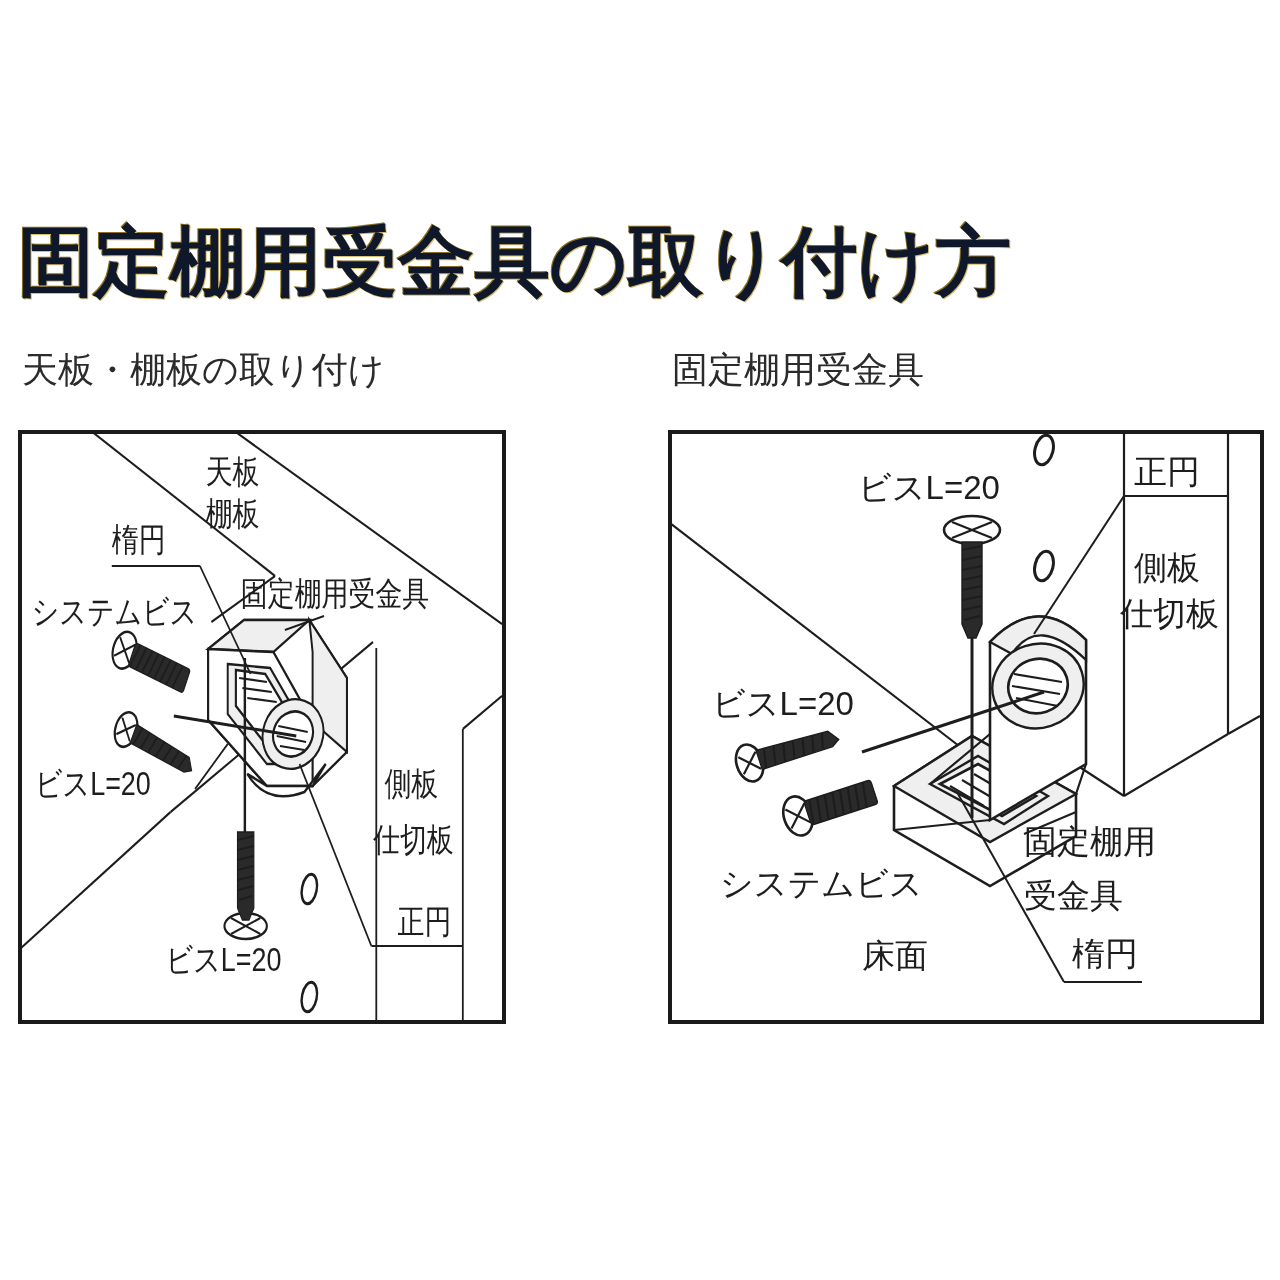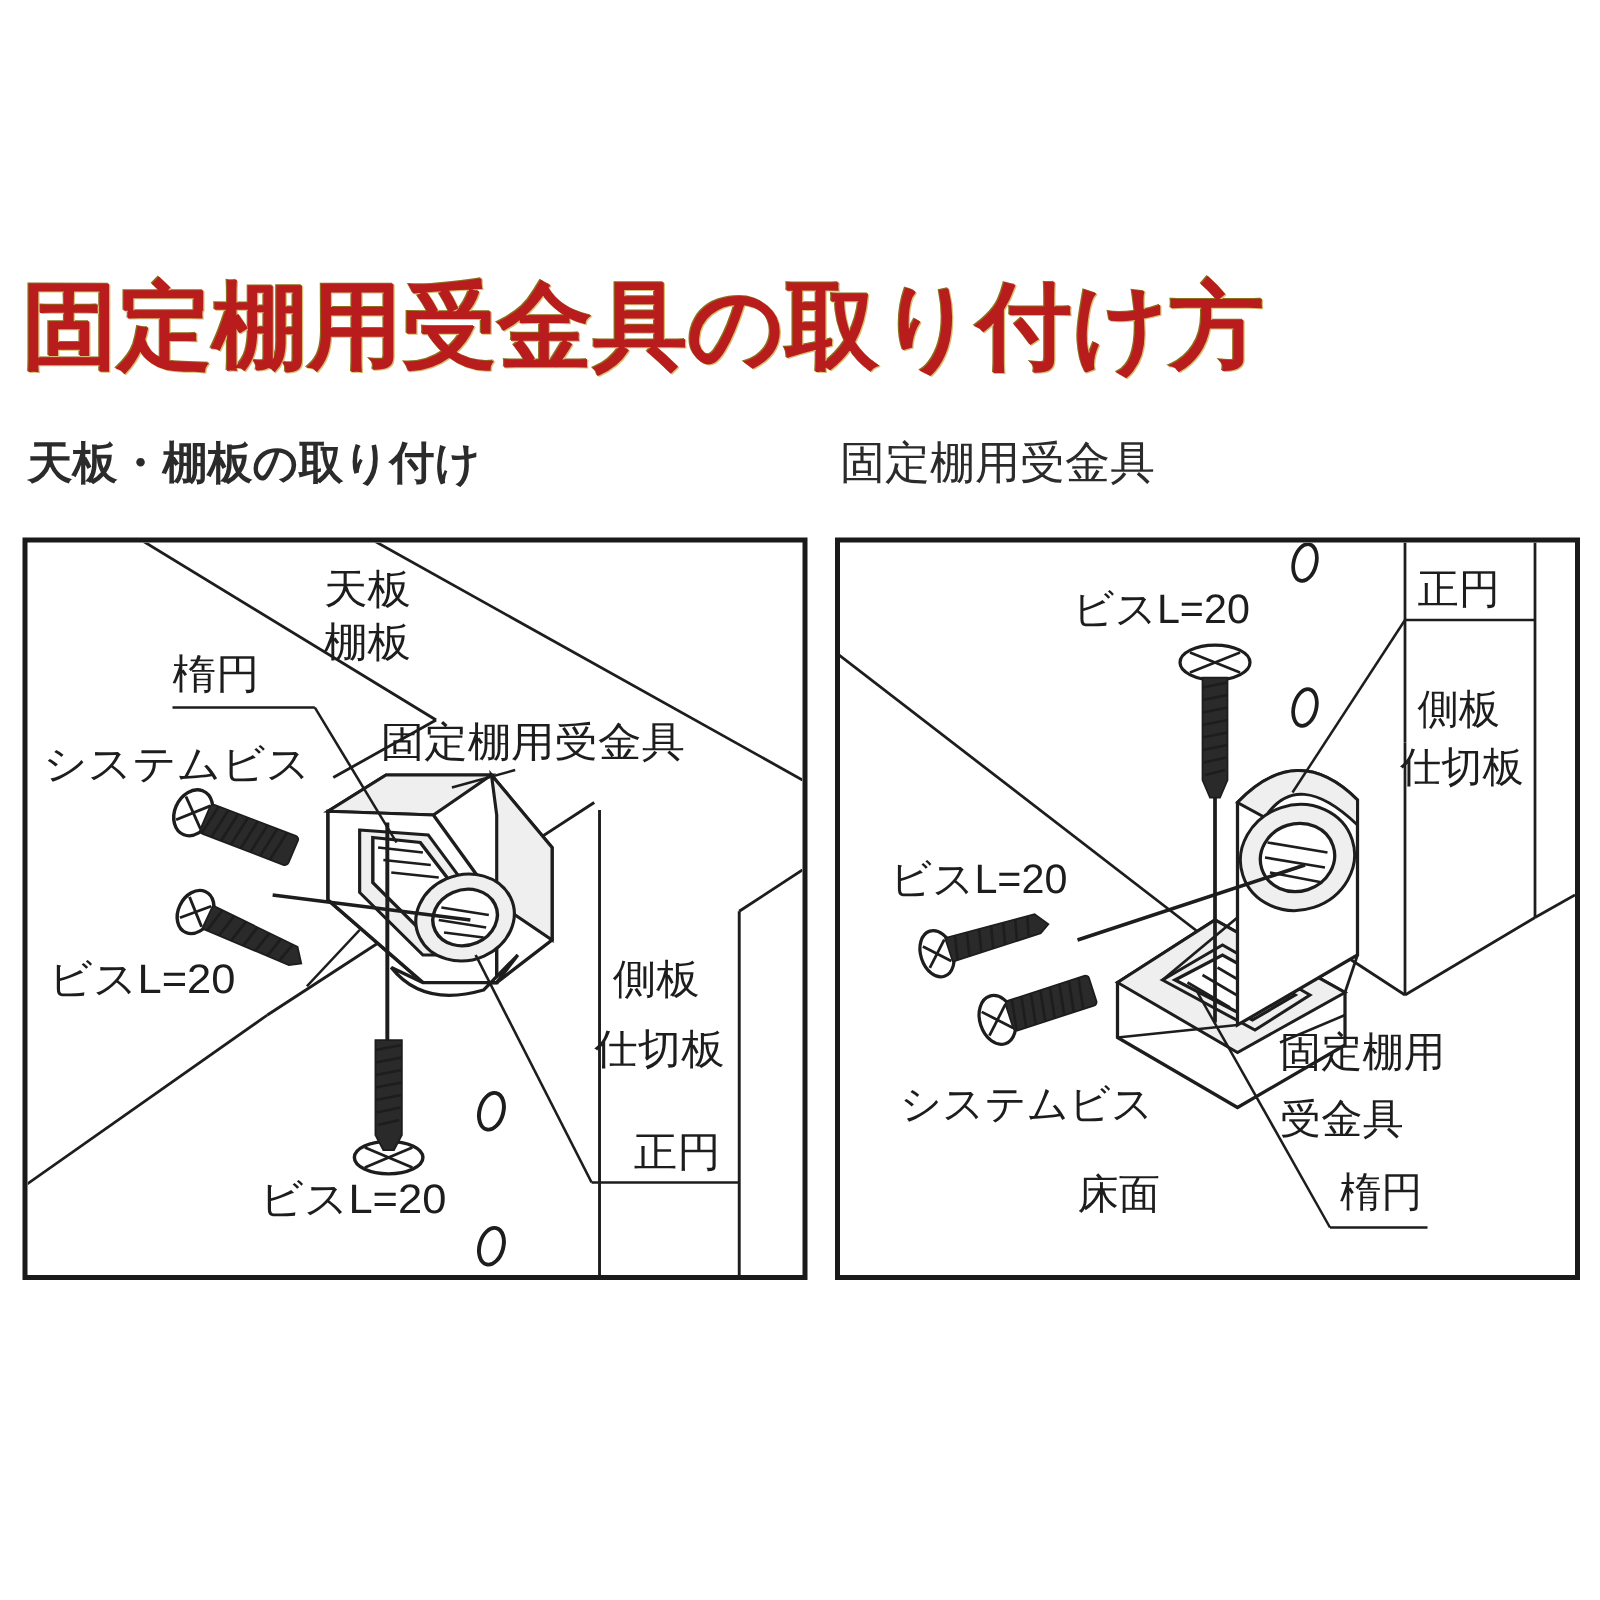--- a/index.html
+++ b/index.html
@@ -10,45 +10,45 @@
     overflow:hidden;
   }
   .page{position:relative;width:1280px;height:1280px;}
 
   .main-title{
     position:absolute;
     left:18px; top:224px;
     font-size:76px;
     font-weight:700;
     letter-spacing:0px;
-    color:#b91c1c;
+    color:#0f172a;
     text-shadow:1px 1px 0 #d9bf72, -1px -1px 0 #8a6f1c;
     white-space:nowrap;
     line-height:1;
   }
 
   .sub-title{
     position:absolute;
     font-size:36px;
     font-weight:500;
     color:#2b2b2b;
     white-space:nowrap;
     line-height:1;
   }
-  #sub-left{left:22px;  top:352px;font-weight:bold;}
+  #sub-left{left:22px;  top:352px;}
   #sub-right{left:672px; top:352px;}
 
   .panel{
     position:absolute;
     box-sizing:border-box;
     border:4px solid #1a1a1a;
     background:#ffffff;
     overflow:hidden;
   }
-  #panel-left {left:18px;  top:430px; width:628px; height:594px;}
+  #panel-left {left:18px;  top:430px; width:488px; height:594px;}
   #panel-right{left:668px; top:430px; width:596px; height:594px;}
 
   .panel svg{display:block;width:100%;height:100%;}
 
   .dlabel{
     font-family:"Liberation Sans","DejaVu Sans",sans-serif;
     fill:#1d1d1d;
     font-size:33px;
     font-weight:500;
     dominant-baseline:middle;

